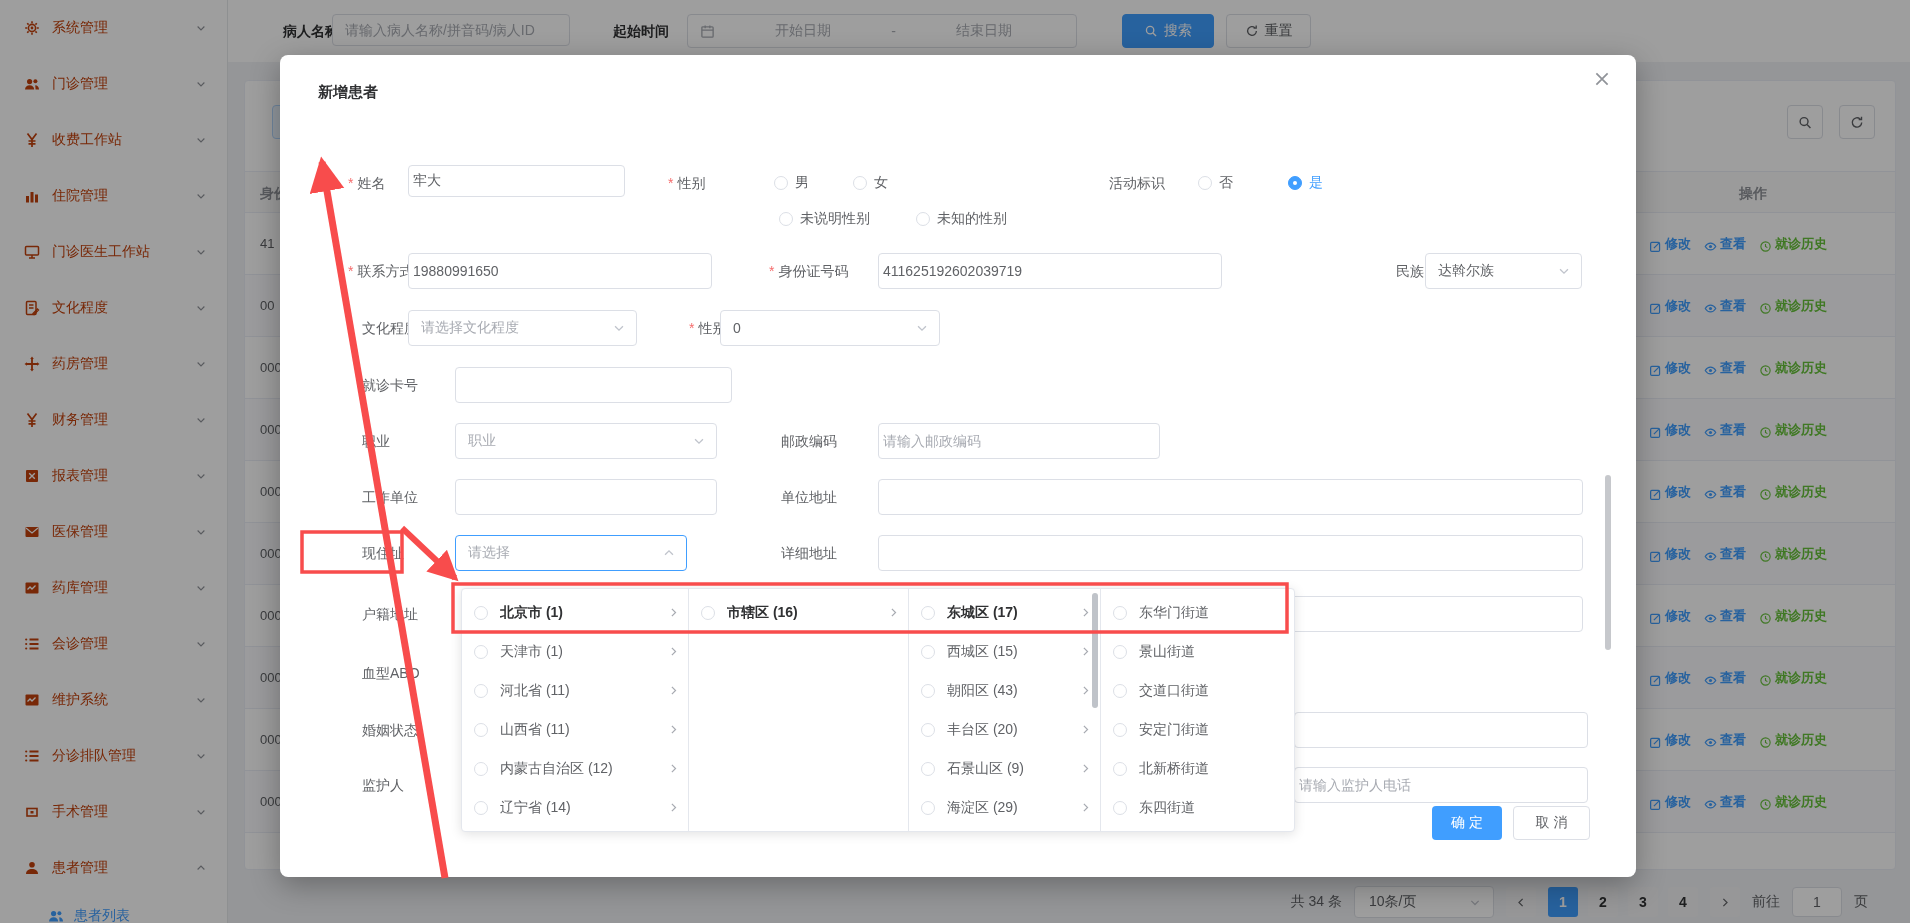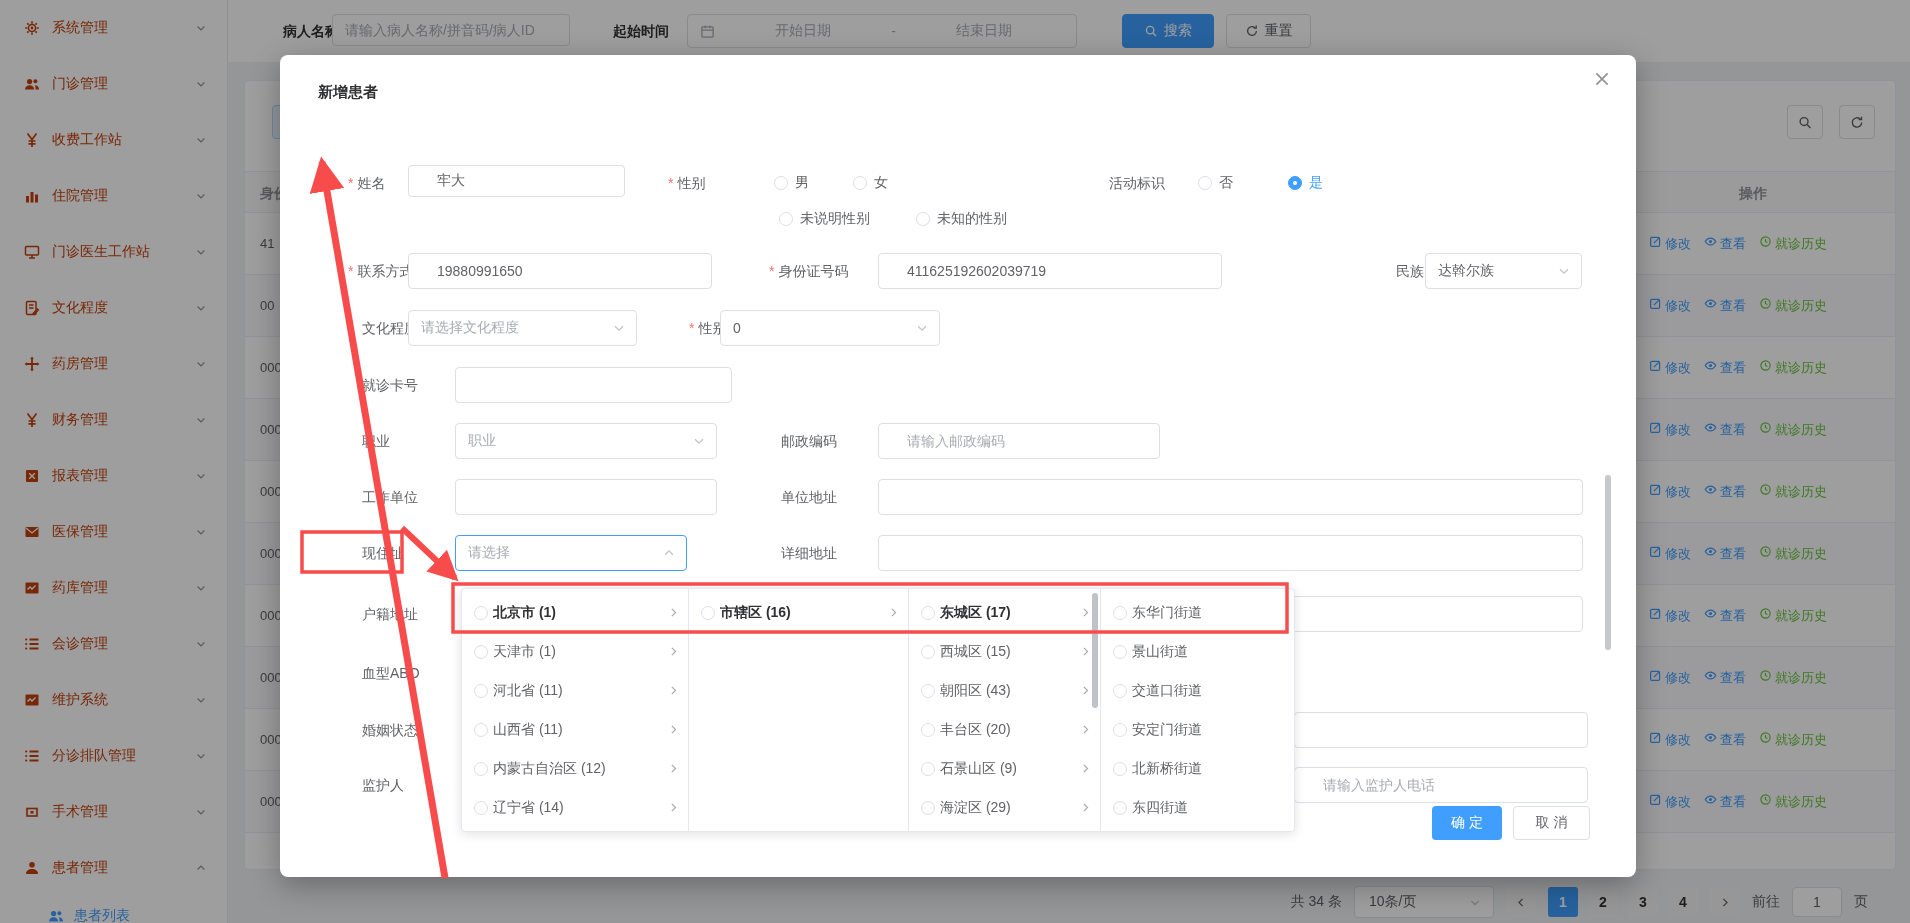--- a/index.html
+++ b/index.html
@@ -33,21 +33,21 @@
   #card { position:absolute; left:16px; top:80px; width:1652px; height:790px; background:#fff; border-radius:4px; border:1px solid #ebeef5; }
   #add-btn { position:absolute; left:27px; top:24px; width:80px; height:34px; border:1px solid #b3d8ff; background:#ecf5ff; color:#409eff; border-radius:4px; display:flex; align-items:center; justify-content:center; gap:4px; font-size:16px; cursor:pointer; }
   .tool-sq { position:absolute; top:24px; width:36px; height:34px; border:1px solid #dcdfe6; border-radius:4px; background:#fff; display:flex; align-items:center; justify-content:center; color:#606266; cursor:pointer; }
   .tool-sq .icn { width:15px; height:15px; }
   #thead { position:absolute; left:0; top:90px; width:1650px; height:42px; background:#fafafa; border-bottom:1px solid #ebeef5; border-top:1px solid #ebeef5; }
   #thead .hcell-op { position:absolute; left:1400px; width:216px; text-align:center; line-height:42px; font-weight:700; color:#909399; }
   #thead .hcell-id { position:absolute; left:15px; width:22px; overflow:hidden; white-space:nowrap; line-height:42px; font-weight:700; color:#909399; }
   .trow { position:absolute; left:0; width:1650px; height:62px; border-bottom:1px solid #ebeef5; }
   .trow .frag { position:absolute; left:15px; top:0; width:22px; overflow:hidden; white-space:nowrap; line-height:62px; color:#606266; font-size:13px; }
   .trow .acts { position:absolute; left:1404px; top:0; width:230px; height:62px; display:flex; align-items:center; gap:13px; font-size:13px; }
-  .act { display:inline-flex; align-items:flex-start; gap:3px; cursor:pointer; white-space:nowrap; }
+  .act { display:inline-flex; align-items:flex-end; gap:3px; cursor:pointer; white-space:nowrap;font-weight:bold; }
   .act .icn { width:13px; height:13px; flex:0 0 13px; }
   .act.blue { color:#409eff; }
   .act.green { color:#67c23a; }
 
   
   #pager { position:absolute; right:42px; top:886px; display:flex; align-items:center; gap:12px; color:#606266; font-size:14px; }
   #pager .total { color:#606266; }
   .psize { width:140px; height:32px; border:1px solid #dcdfe6; border-radius:4px; background:#fff; display:flex; align-items:center; padding:0 10px 0 14px; color:#606266; cursor:pointer; }
   .psize .val { flex:1; }
   .pbox { min-width:30px; height:30px; border-radius:3px; background:#f4f4f5; display:flex; align-items:center; justify-content:center; cursor:pointer; color:#303133; font-weight:700; padding:0 4px; }
@@ -56,42 +56,42 @@
   .goto-in { width:50px; height:30px; border:1px solid #dcdfe6; border-radius:4px; text-align:center; color:#606266; outline:none; font-family:inherit; font-size:14px; background:#fff; }
 
   
   #overlay { position:absolute; inset:0; background:rgba(0,0,0,0.38); z-index:10; }
   #modal { position:absolute; left:280px; top:55px; width:1356px; height:822px; background:#fff; border-radius:8px; box-shadow:0 8px 30px rgba(0,0,0,.3); z-index:20; }
   #modal-title { position:absolute; left:38px; top:28px; font-size:15px; font-weight:700; color:#303133; }
   #modal-close { position:absolute; right:24px; top:14px; width:20px; height:20px; color:#909399; cursor:pointer; }
   #modal-close .icn { width:20px; height:20px; }
   .flabel { position:absolute; height:36px; line-height:36px; color:#606266; white-space:nowrap;margin-left:44px; }
   .star { color:#f56c6c; font-style:normal; margin-right:4px; }
-  .fin { position:absolute; height:36px; border:1px solid #dcdfe6; border-radius:4px; background:#fff; color:#606266; font-size:14px; padding:0 28px; outline:none; font-family:inherit; }
+  .fin { position:absolute; height:36px; border:1px solid #dcdfe6; border-radius:4px; background:#fff; color:#606266; font-size:14px; padding:0 4px; outline:none; font-family:inherit; }
   .fin::placeholder { color:#a8abb2; }
   .selbox { position:absolute; height:36px; border:1px solid #dcdfe6; border-radius:4px; background:#fff; display:flex; align-items:center; padding:0 10px 0 12px; cursor:pointer; }
   .selbox .val { flex:1; color:#606266; white-space:nowrap; overflow:hidden; }
   .selbox .ph { flex:1; color:#a8abb2; white-space:nowrap; overflow:hidden; }
   .selbox .chev { width:14px; height:14px; color:#c0c4cc; flex:0 0 14px; }
   .selbox.focused { border-color:#409eff; }
   .ropt { position:absolute; height:36px; display:flex; align-items:center; gap:7px; cursor:pointer; color:#606266; white-space:nowrap; }
   .rcirc { width:14px; height:14px; border-radius:50%; border:1px solid #dcdfe6; background:#fff; flex:0 0 14px; position:relative; }
   .ropt.sel .rcirc { background:#409eff; border-color:#409eff; }
   .ropt.sel .rcirc::after { content:""; position:absolute; left:4px; top:4px; width:4px; height:4px; border-radius:50%; background:#fff; }
   .ropt.sel { color:#409eff; }
   #modal-scroll { position:absolute; left:1325px; top:420px; width:6px; height:175px; border-radius:3px; background:#c6c8cc; }
   .mbtn { position:absolute; height:34px; border-radius:4px; display:flex; align-items:center; justify-content:center; font-size:14px; cursor:pointer; }
   #btn-confirm { left:1152px; top:751px; width:70px; background:#409eff; color:#fff; }
   #btn-cancel { left:1233px; top:751px; width:77px; background:#fff; color:#606266; border:1px solid #dcdfe6; }
 
   
   #casc-panel { position:absolute; left:181px; top:533px; width:834px; height:244px; background:#fff; border:1px solid #e4e7ed; border-radius:4px; box-shadow:0 2px 12px rgba(0,0,0,.12); display:flex; z-index:5; overflow:hidden; }
   .ccol { height:100%; border-right:1px solid #e4e7ed; padding-top:4px; position:relative; }
   .ccol:last-child { border-right:none; }
-  .citem { height:39px; display:flex; align-items:center; gap:5px; padding:0 8px 0 12px; cursor:pointer; color:#606266; }
+  .citem { height:39px; display:flex; align-items:center; gap:12px; padding:0 8px 0 12px; cursor:pointer; color:#606266; }
   .citem .clab { flex:1; white-space:nowrap; overflow:hidden; }
   .citem.selected { color:#303133; font-weight:700; }
   .crad { width:14px; height:14px; border-radius:50%; border:1px solid #dcdfe6; background:#fff; flex:0 0 14px; }
   .cscroll { position:absolute; right:2px; top:4px; width:6px; height:115px; border-radius:3px; background:#bfc3c9; }
 
   
   #annotations { position:absolute; inset:0; z-index:40; pointer-events:none; }
 </style>
 </head>
 <body>

